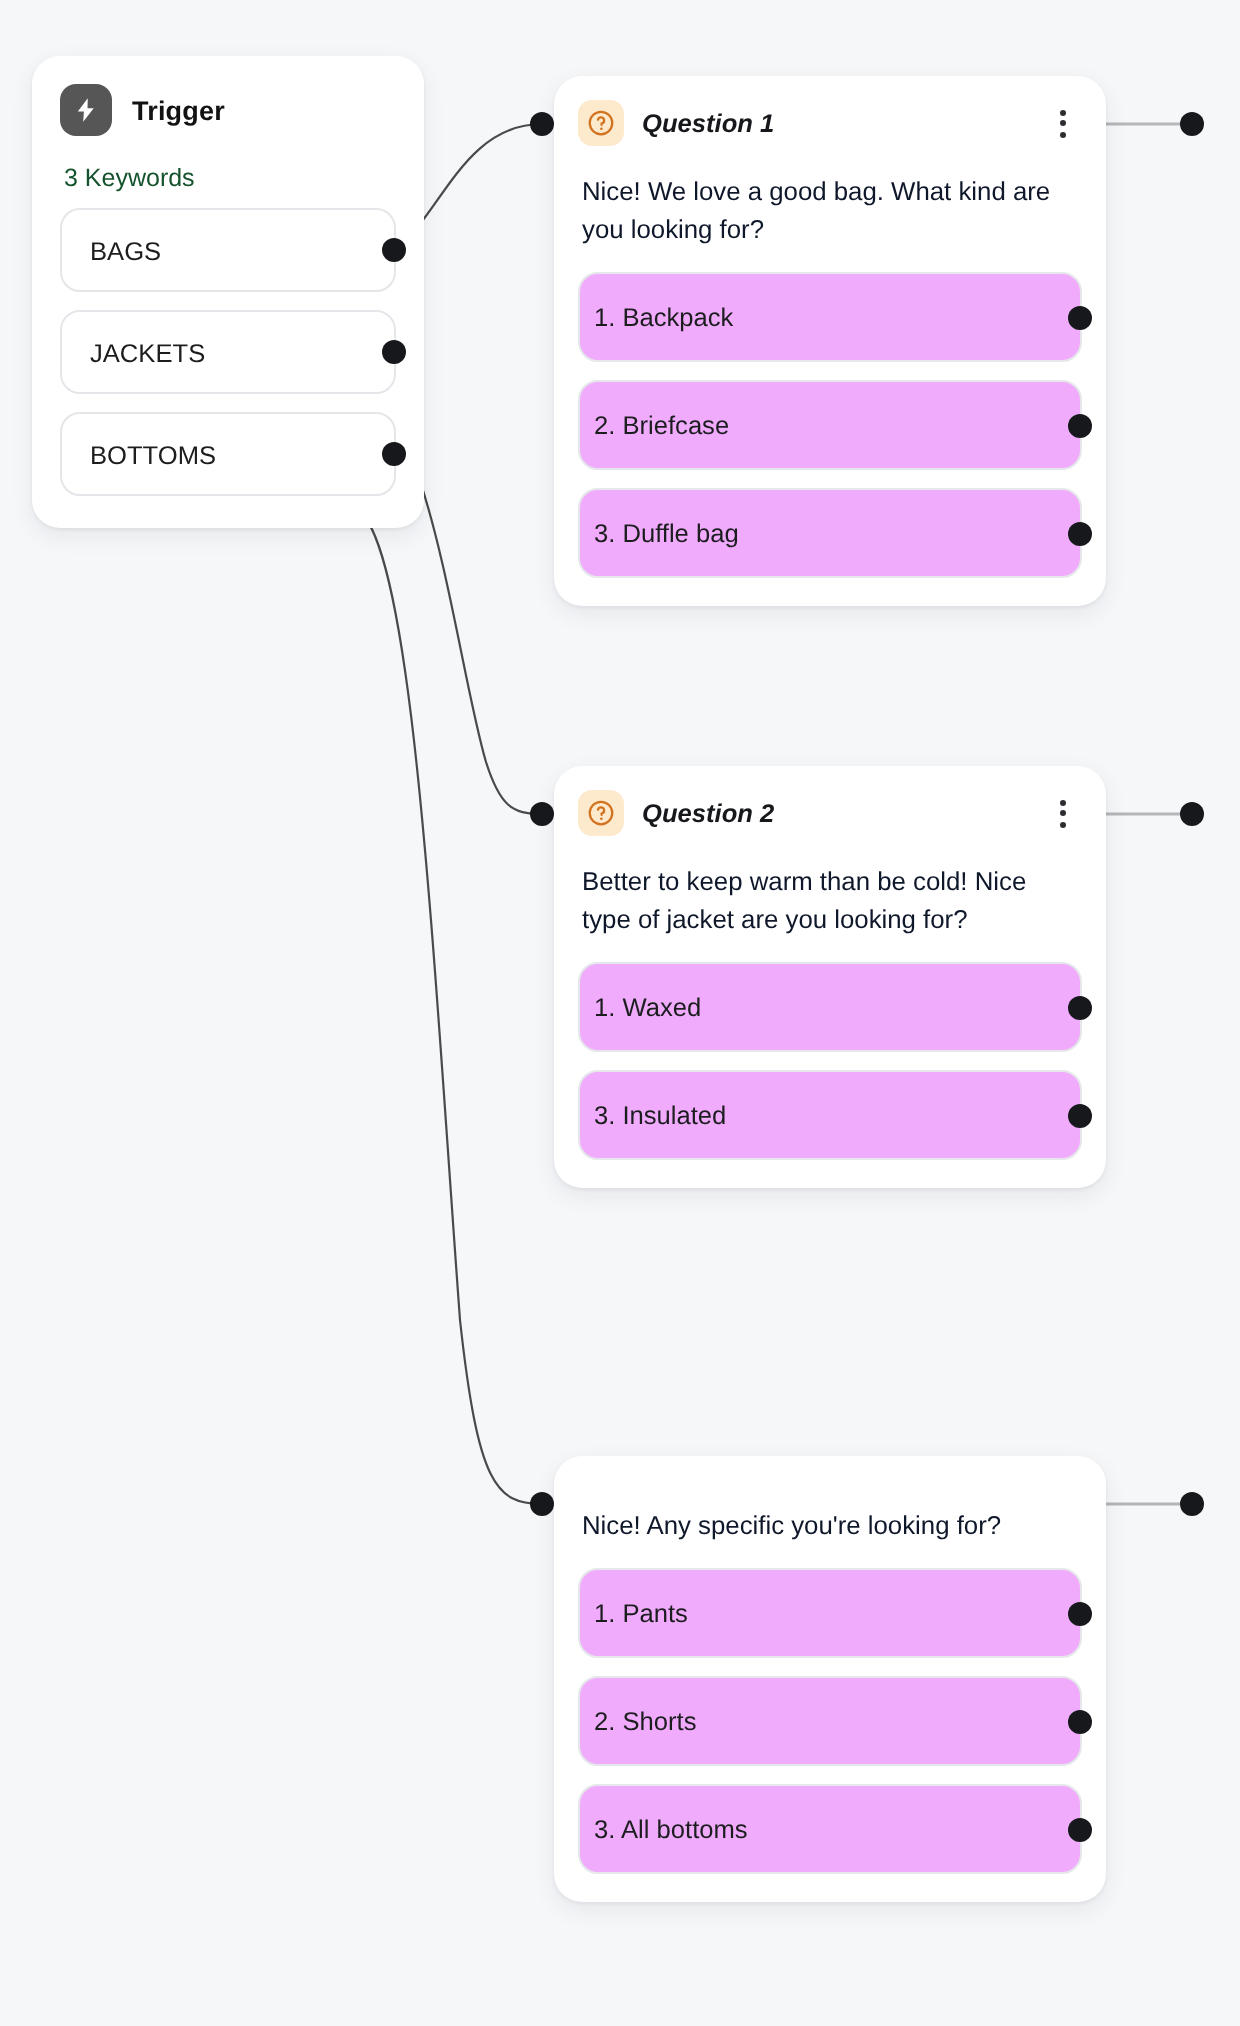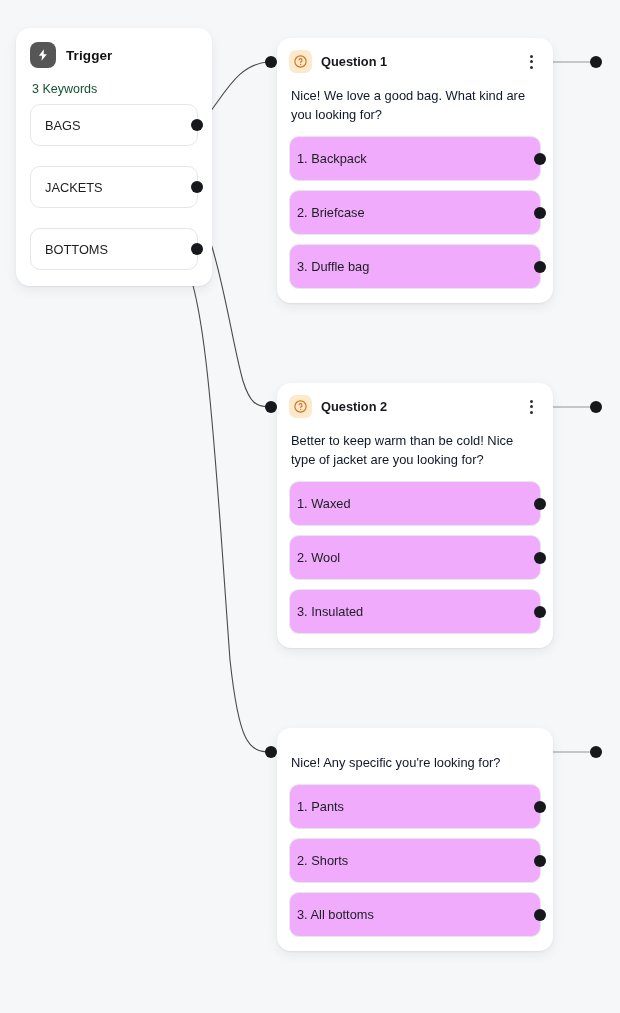--- a/index.html
+++ b/index.html
@@ -81,21 +81,21 @@
     letter-spacing: 0.1px;
   }
   .keywords-count {
     font-size: 12.5px;
     color: #14532d;
     margin: 14px 0 8px 2px;
   }
   .kw-list {
     display: flex;
     flex-direction: column;
-    gap: 20px;
+    gap: 9px;
   }
   .kw-chip {
     position: relative;
     height: 42px;
     border: 1px solid #e4e6e9;
     border-radius: 10px;
     background: #ffffff;
     display: flex;
     align-items: center;
     padding-left: 14px;
@@ -128,20 +128,21 @@
     display: flex;
     align-items: center;
     justify-content: center;
     flex: 0 0 auto;
   }
   .q-title {
     font-size: 12.8px;
     font-weight: bold;
     color: #16181c;
     flex: 1 1 auto;
+    font-style: italic;
   }
   .kebab {
     width: 16px;
     height: 18px;
     display: flex;
     flex-direction: column;
     align-items: center;
     justify-content: center;
     gap: 2.5px;
     cursor: pointer;
@@ -293,24 +294,20 @@
           <i></i>
       </span>
     </div>
     <div class="q-text">Better to keep warm than be cold! Nice type of jacket are you looking for?</div>
     <div class="answers">
       <div class="answer">
         <span>1. Waxed</span>
         <span class="port port-out"></span>
       </div>
       <div class="answer">
-        <span>2. Wool</span>
-        <span class="port port-out"></span>
-      </div>
-      <div class="answer">
         <span>3. Insulated</span>
         <span class="port port-out"></span>
       </div>
     </div>
   </div>
 
   <div class="node qnode q3">
     <div class="q-text">Nice! Any specific you're looking for?</div>
     <div class="answers">
       <div class="answer">

